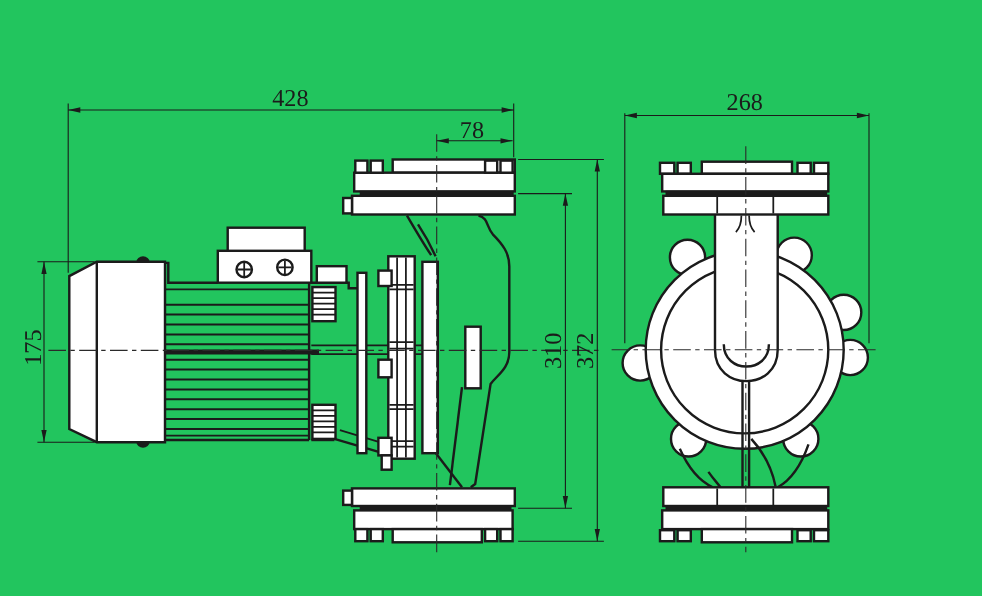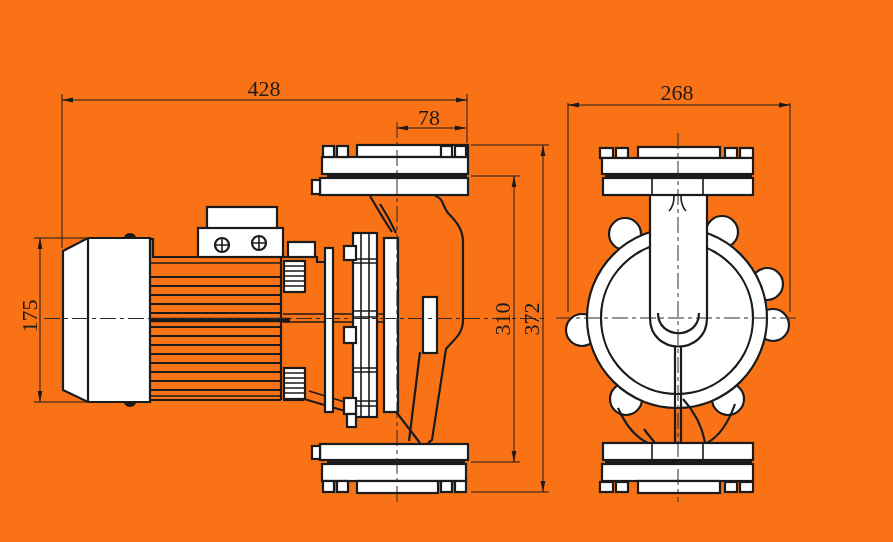--- a/index.html
+++ b/index.html
@@ -1,16 +1,16 @@
 <!DOCTYPE html>
 <html><head>
 <meta charset="utf-8">
 <style>
   html,body{margin:0;padding:0;background:#ffffff;}
-  .canvas{position:relative;width:893px;height:542px;background:#f97316;overflow:hidden;}
+  .canvas{position:relative;width:893px;height:542px;background:#22c55e;overflow:hidden;}
   svg{display:block;}
   .o  {fill:none;stroke:#1b1b1b;stroke-width:2.2;}
   .of {fill:#ffffff;stroke:#1b1b1b;stroke-width:2.2;}
   .t  {fill:none;stroke:#1b1b1b;stroke-width:1.6;}
   .fin{fill:none;stroke:#1b1b1b;stroke-width:1.8;}
   .gask{fill:none;stroke:#1b1b1b;stroke-width:5;}
   .dim{fill:none;stroke:#1b1b1b;stroke-width:1;}
   .arr{fill:#1b1b1b;stroke:none;}
   .cl {fill:none;stroke:#2a2a2a;stroke-width:1;stroke-dasharray:16 4 4 4;}
   text.d{font-family:"Liberation Serif", serif;font-size:22px;fill:#1b1b1b;}

